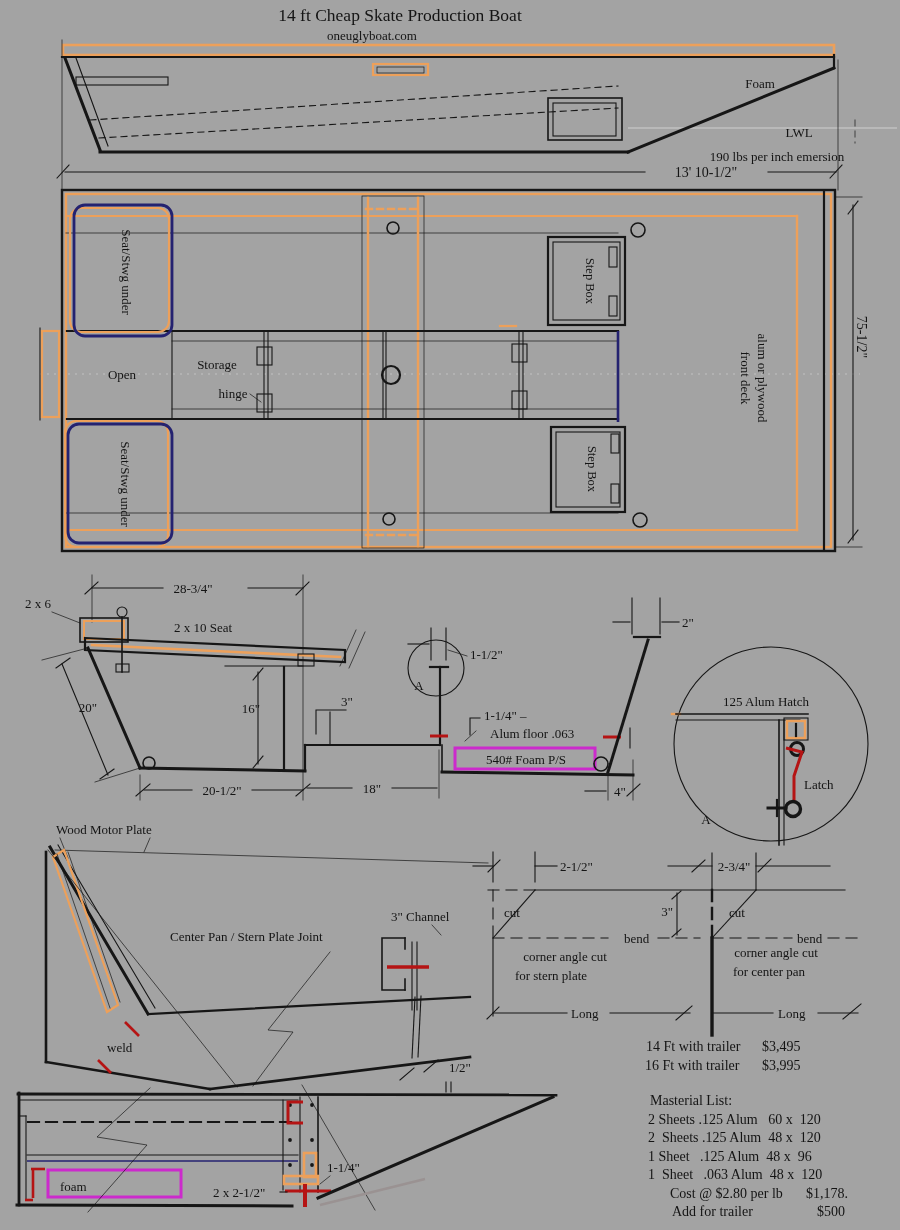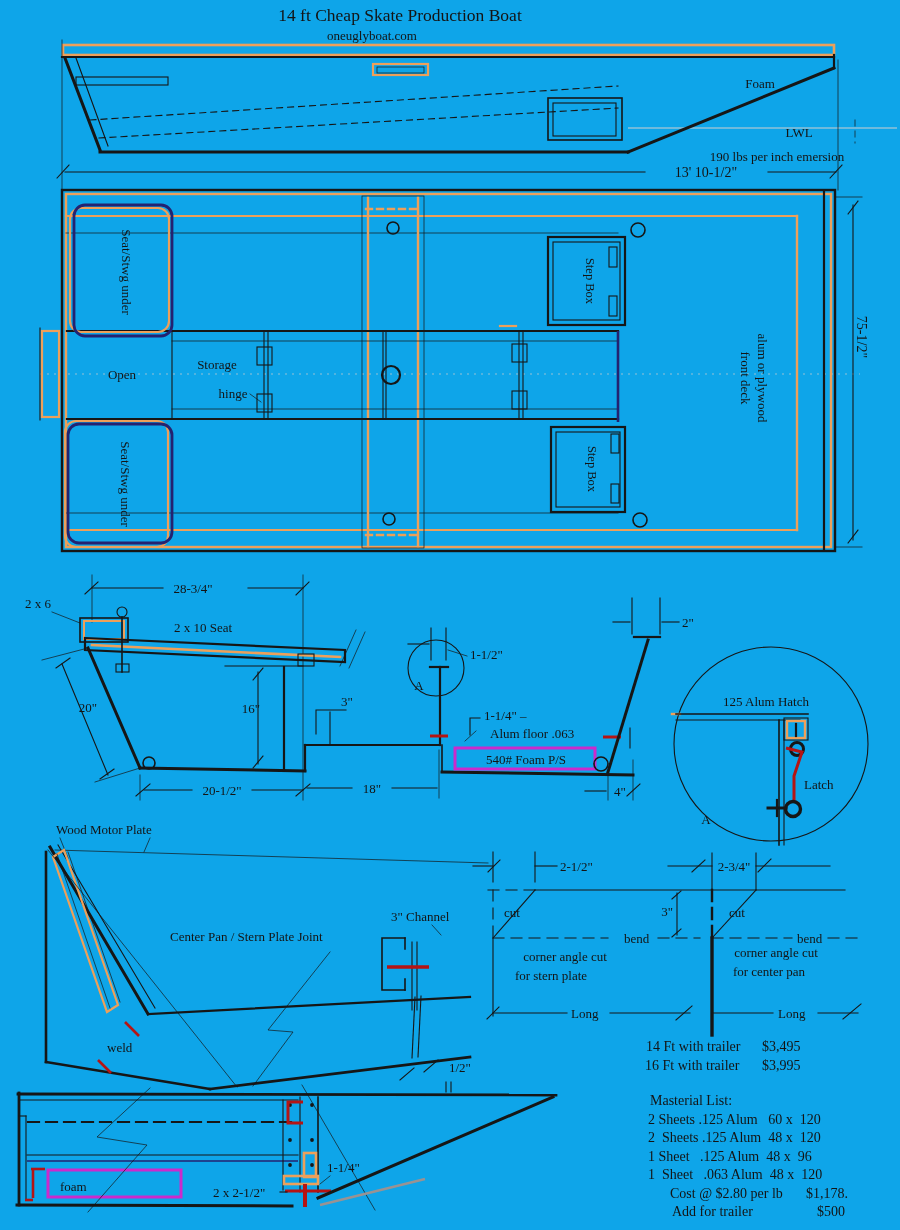--- a/index.html
+++ b/index.html
@@ -1,16 +1,16 @@
 <!DOCTYPE html>
 <html><head>
 <meta charset="utf-8">
 <style>
   html,body{margin:0;padding:0;background:#fff;}
-  .page{width:900px;height:1230px;position:relative;background:#0ea5e9;overflow:hidden;}
+  .page{width:900px;height:1230px;position:relative;background:#a3a3a3;overflow:hidden;}
   svg{display:block;}
   
   .ln{stroke:#161616;fill:none;stroke-linecap:square;}
   .w05{stroke-width:.7}.w1{stroke-width:1.1}.w15{stroke-width:1.6}.w2{stroke-width:2.2}.w3{stroke-width:3}
   .org{stroke:#eda05a;fill:none;stroke-linecap:square;}
   .navy{stroke:#242270;fill:none;}
   .mag{stroke:#cc2acc;fill:none;}
   .red{stroke:#b51414;fill:none;stroke-linecap:butt;}
   .gry{stroke:#cfcfcf;fill:none;}
   .shdw{stroke:#9a9292;fill:none;}

